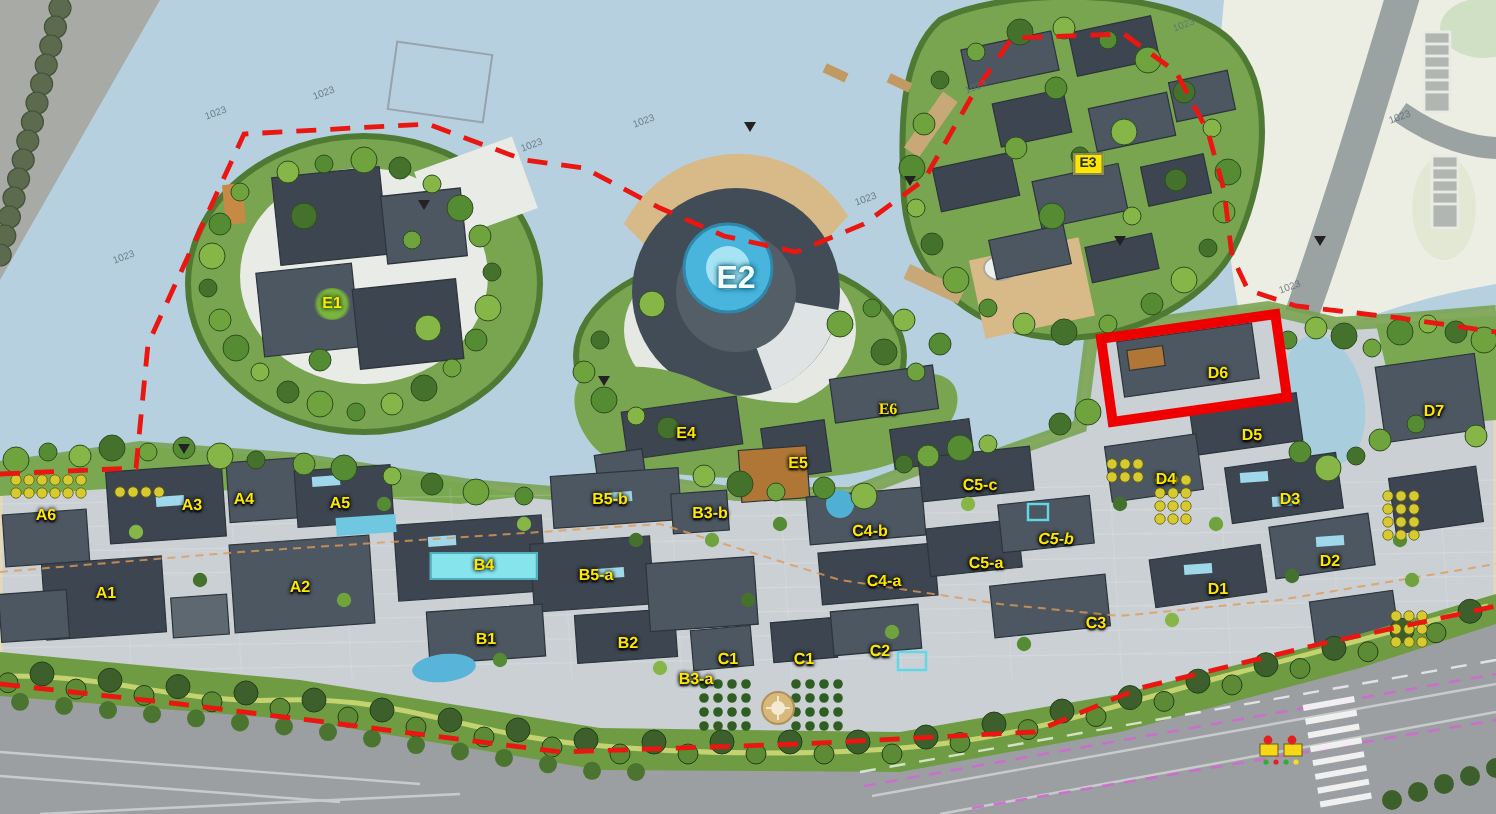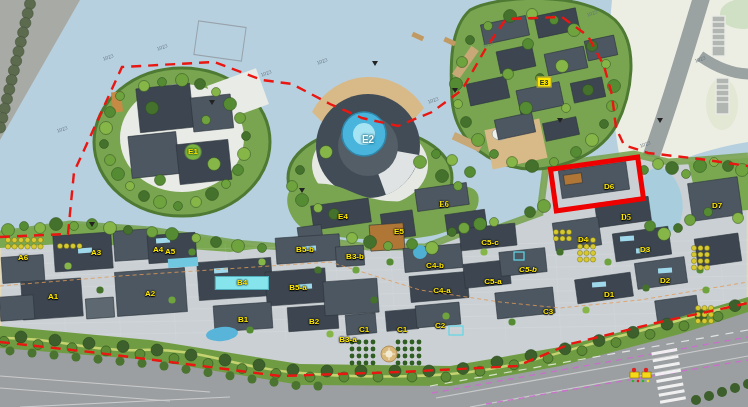--- a/index.html
+++ b/index.html
@@ -3,21 +3,21 @@
 <meta charset="utf-8">
 <style>
   html,body{margin:0;padding:0;background:#dfe3e6;}
   .stage{position:relative;width:748px;height:407px;overflow:hidden;
          font-family:"Liberation Sans",sans-serif;background:#b7d0df;}
   .stage svg{position:absolute;left:0;top:0;}
   .overlay{position:absolute;left:0;top:0;width:748px;height:407px;pointer-events:none;}
   .lbl{position:absolute;transform:translate(-50%,-50%);
        font:bold 8px "Liberation Sans",sans-serif;white-space:nowrap;line-height:1;}
   .v-yellow{color:#ffe800;text-shadow:0 0 2px #000,0 0 2px #000,0 1px 1px #000;}
-  .v-white{color:#f2ffff;font-size:10px;text-shadow:0 0 2px #045a78,0 0 3px #045a78;}
+  .v-white{color:#f2ffff;font-size:16px;text-shadow:0 0 2px #045a78,0 0 3px #045a78;}
   .v-yellow-chip{background:#ffe600;color:#23301c;padding:1px 2px;font-size:7px;
        border:1px solid #8a8a55;box-shadow:0 0 1px #333;}
   .v-cyan-chip{background:#86e4ec;color:#ffe800;padding:2px 21px;
        text-shadow:0 0 2px #000,0 0 2px #000;border:1px solid #50aebc;}
   .v-green-dot{color:#ffe800;text-shadow:0 0 2px #143305,0 0 2px #143305;padding:4px 5px;
        background:radial-gradient(circle,rgba(124,186,60,.95) 55%,rgba(124,186,60,0) 72%);
        border-radius:50%;}
   .ann{position:absolute;transform:translate(-50%,-50%) rotate(-20deg);
        font:5px "Liberation Sans",sans-serif;color:#5f6e7a;opacity:.85;}
 </style>
@@ -550,29 +550,29 @@
   <polyline points="0,237 68,234 74,172 122,67 214,62 262,80 292,84 330,104 362,118 398,126 432,112 462,90 486,48 506,19 562,17 588,36 604,66 612,95 616,128 624,145 648,153 700,159 748,166" fill="none" stroke="#ea1612" stroke-width="2.4" stroke-dasharray="10 7"></polyline>
   <polyline points="0,342 90,352 170,362 280,376 400,372 517,366 570,344 660,322 730,307 748,303" fill="none" stroke="#ea1612" stroke-width="2.4" stroke-dasharray="10 7"></polyline>
 
   <rect x="553" y="163" width="88" height="42" transform="rotate(-8 597 184)" fill="none" stroke="#ee0000" stroke-width="5"></rect>
 
   <rect x="449" y="326" width="14" height="9" fill="none" stroke="#5fd8e8" stroke-width="1.2"></rect>
   <rect x="514" y="252" width="10" height="8" fill="none" stroke="#5fd8e8" stroke-width="1.2"></rect>
 </svg>
 
 <div class="overlay" id="labels-layer">
-      <span class="lbl v-green-dot" style="left: 193px; top: 152px;">E1</span>
+      <span class="lbl v-green-dot" style="left: 166px; top: 152px;">E1</span>
       <span class="lbl v-white" style="left: 368px; top: 140px;">E2</span>
       <span class="lbl v-yellow-chip" style="left: 544px; top: 82px;">E3</span>
       <span class="lbl v-yellow" style="left: 343px; top: 217px;">E4</span>
       <span class="lbl v-yellow" style="left: 399px; top: 232px;">E5</span>
       <span class="lbl v-yellow" style="left: 444px; top: 205px; font-family: Liberation Serif, serif;">E6</span>
       <span class="lbl v-yellow" style="left: 23px; top: 258px;">A6</span>
       <span class="lbl v-yellow" style="left: 88px; top: 253px; padding-left: 16px;">A3</span>
-      <span class="lbl v-yellow" style="left: 134px; top: 250px; padding-left: 48px;">A4</span>
+      <span class="lbl v-yellow" style="left: 122px; top: 250px;">A4</span>
       <span class="lbl v-yellow" style="left: 170px; top: 252px;">A5</span>
       <span class="lbl v-yellow" style="left: 53px; top: 297px;">A1</span>
       <span class="lbl v-yellow" style="left: 150px; top: 294px;">A2</span>
       <span class="lbl v-cyan-chip" style="left: 242px; top: 283px;">B4</span>
       <span class="lbl v-yellow" style="left: 305px; top: 250px;">B5-b</span>
       <span class="lbl v-yellow" style="left: 298px; top: 288px;">B5-a</span>
       <span class="lbl v-yellow" style="left: 355px; top: 257px;">B3-b</span>
       <span class="lbl v-yellow" style="left: 348px; top: 300px; margin-top: 40px;">B3-a</span>
       <span class="lbl v-yellow" style="left: 243px; top: 320px;">B1</span>
       <span class="lbl v-yellow" style="left: 314px; top: 322px;">B2</span>
@@ -582,21 +582,21 @@
       <span class="lbl v-yellow" style="left: 526px; top: 312px; padding-left: 44px;">C3</span>
       <span class="lbl v-yellow" style="left: 442px; top: 291px;">C4-a</span>
       <span class="lbl v-yellow" style="left: 435px; top: 266px;">C4-b</span>
       <span class="lbl v-yellow" style="left: 493px; top: 282px;">C5-a</span>
       <span class="lbl v-yellow" style="left: 528px; top: 270px; font-style: italic;">C5-b</span>
       <span class="lbl v-yellow" style="left: 490px; top: 243px;">C5-c</span>
       <span class="lbl v-yellow" style="left: 609px; top: 295px;">D1</span>
       <span class="lbl v-yellow" style="left: 665px; top: 281px;">D2</span>
       <span class="lbl v-yellow" style="left: 645px; top: 250px;">D3</span>
       <span class="lbl v-yellow" style="left: 583px; top: 240px;">D4</span>
-      <span class="lbl v-yellow" style="left: 626px; top: 218px; font-family: Liberation Serif, serif;">D5</span>
+      <span class="lbl v-yellow" style="left: 626px; top: 218px;">D5</span>
       <span class="lbl v-yellow" style="left: 609px; top: 187px;">D6</span>
       <span class="lbl v-yellow" style="left: 717px; top: 206px;">D7</span>
       <span class="ann" style="left: 108px; top: 57px;">1023</span>
       <span class="ann" style="left: 162px; top: 47px;">1023</span>
       <span class="ann" style="left: 266px; top: 73px;">1023</span>
       <span class="ann" style="left: 322px; top: 61px;">1023</span>
       <span class="ann" style="left: 433px; top: 100px;">1023</span>
       <span class="ann" style="left: 488px; top: 44px;">1023</span>
       <span class="ann" style="left: 592px; top: 13px;">1023</span>
       <span class="ann" style="left: 645px; top: 144px;">1023</span>

